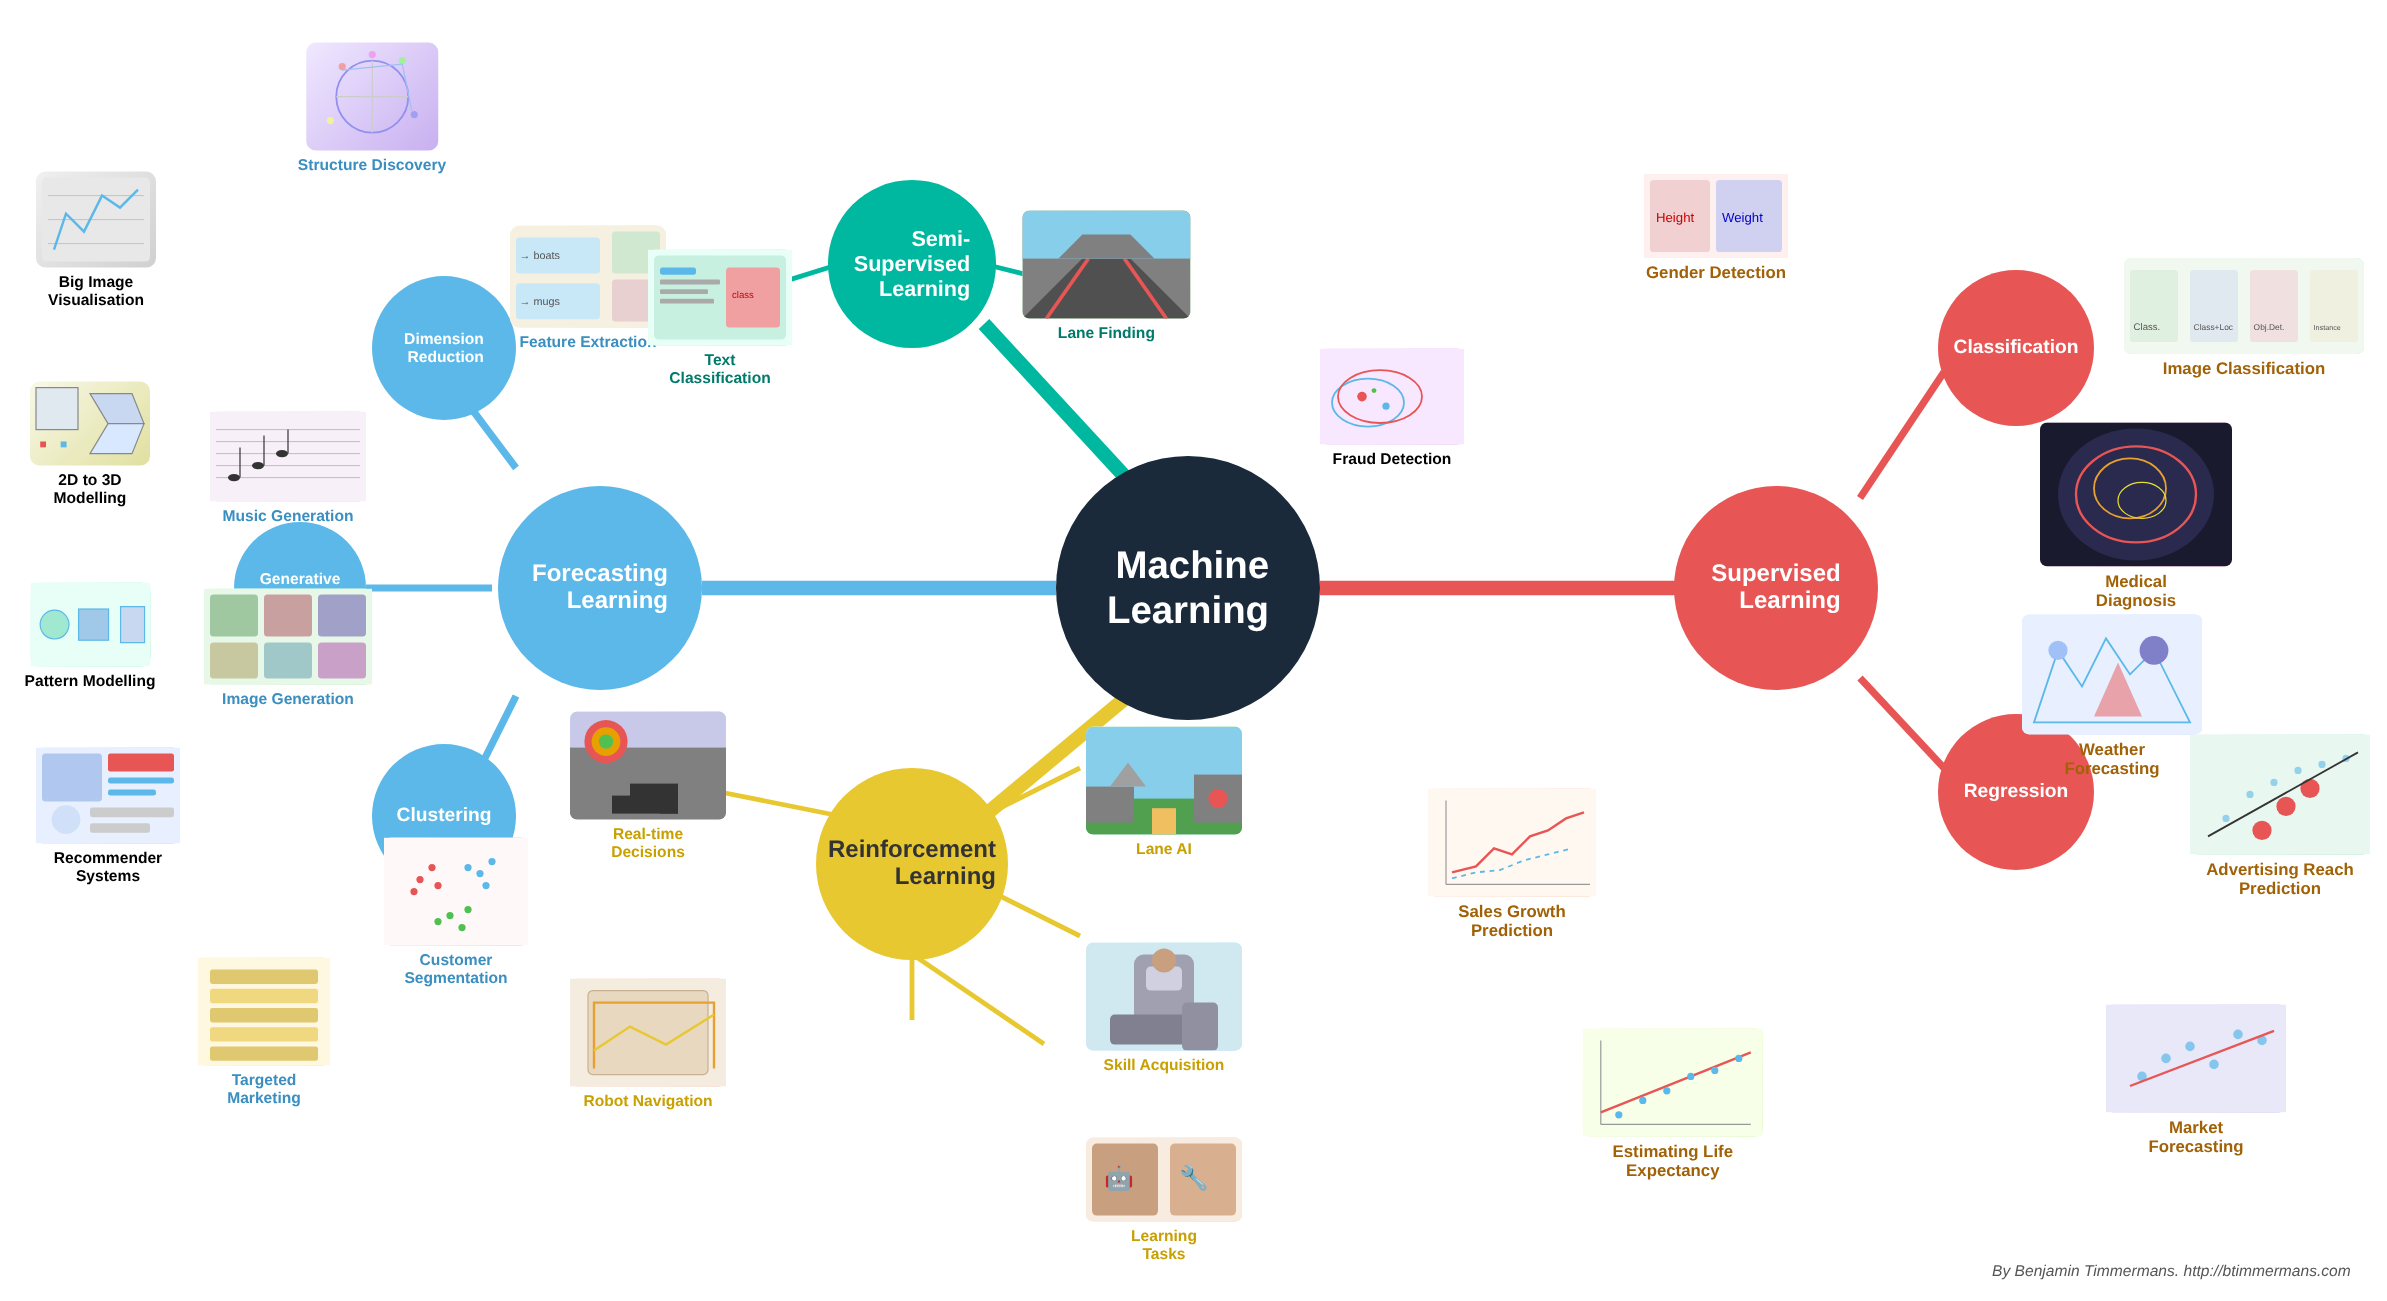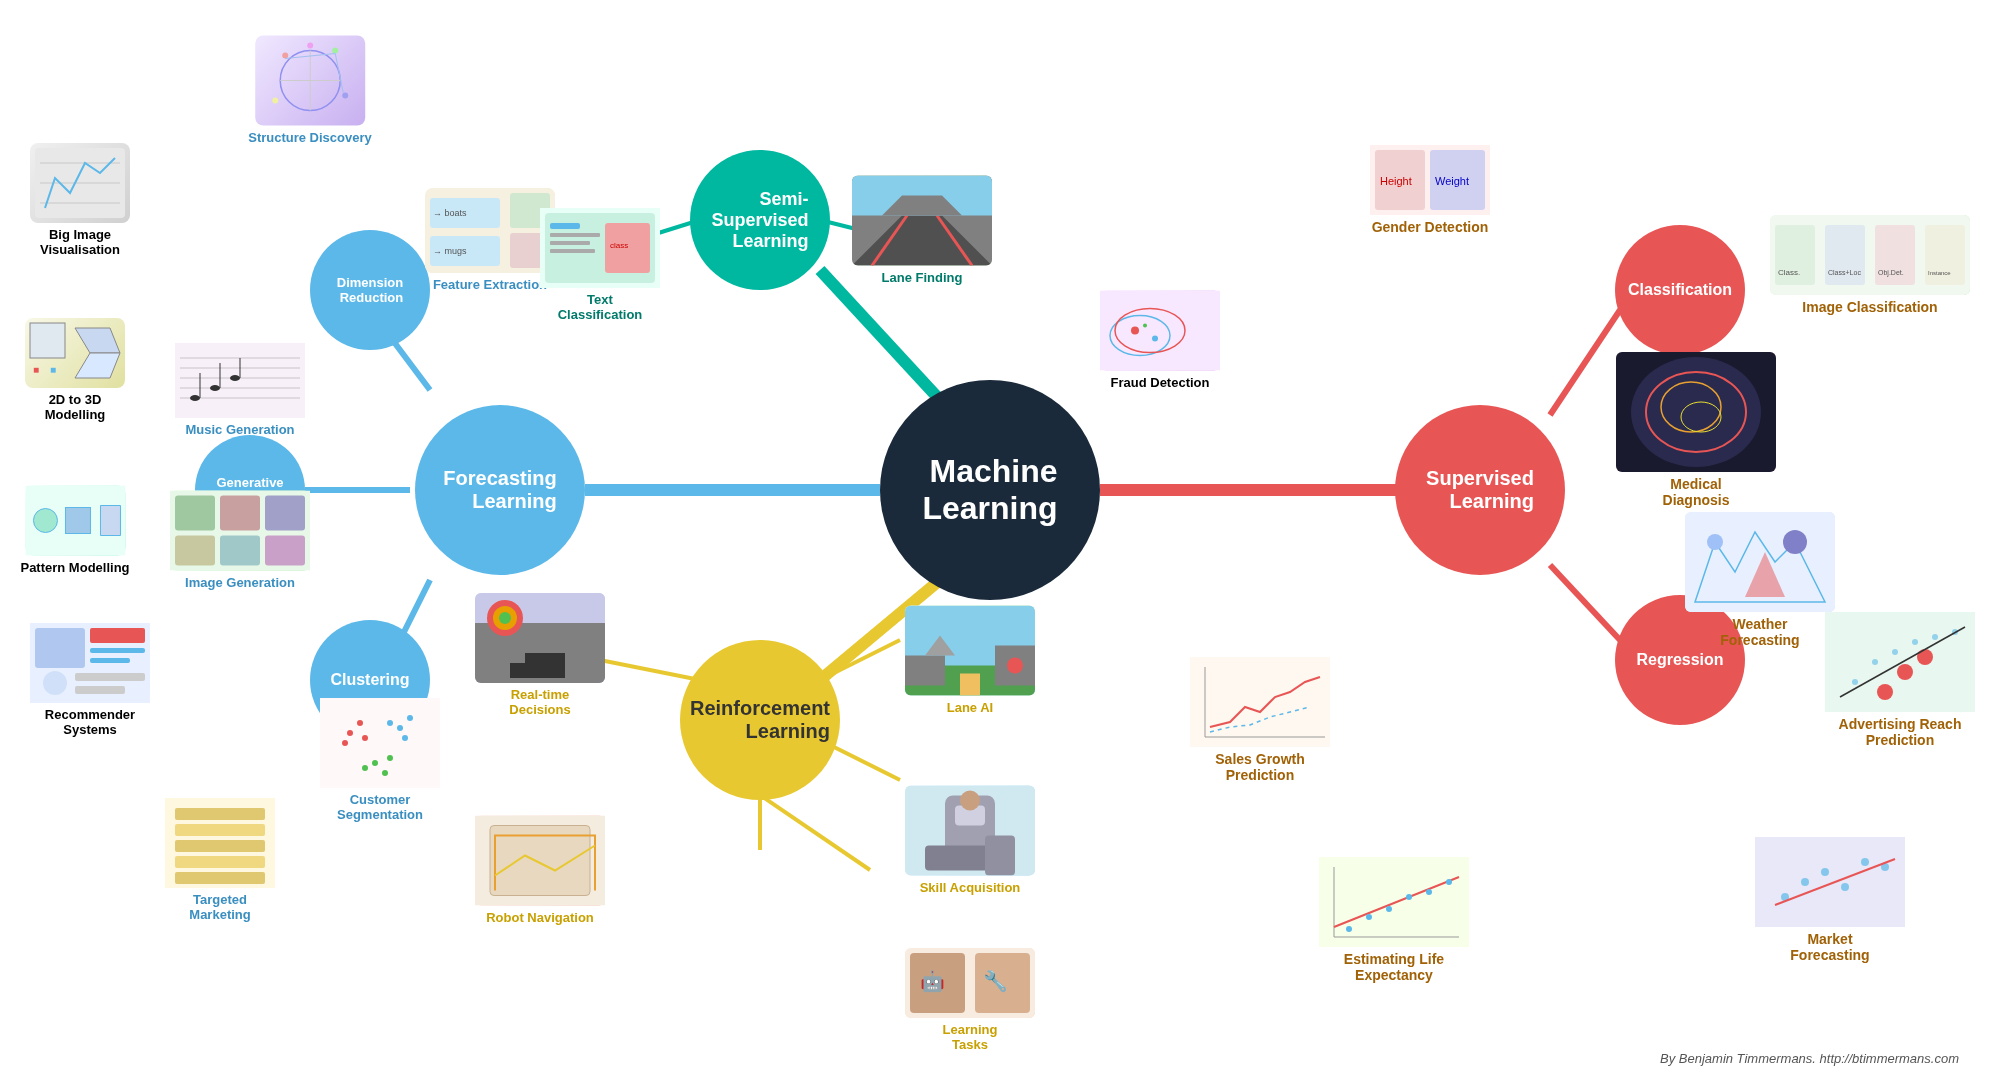--- a/index.html
+++ b/index.html
@@ -541,21 +541,21 @@
           <text x="58" y="60" font-size="7" fill="#555">Class+Loc</text>
         <rect x="105" y="10" width="40" height="60" rx="3" fill="#f0e0e0"></rect>
           <text x="108" y="60" font-size="7" fill="#555">Obj.Det.</text>
         <rect x="155" y="10" width="40" height="60" rx="3" fill="#f0f0e0"></rect>
           <text x="158" y="60" font-size="6" fill="#555">Instance</text>
       </svg>
     </div>
     <div class="img-label label-red" style="font-size:14px; font-weight:bold;">Image Classification</div>
   </div>
 
-  <div class="imgbox" style="left:1696px; top:430px;">
+  <div class="imgbox" style="left:1780px; top:430px;">
     <div class="img-placeholder img-medical" style="width:160px;height:120px;border-radius:6px; overflow:hidden;">
       <svg width="160" height="120">
           <rect width="160" height="120" fill="#1a1a2e"></rect>
         <ellipse cx="80" cy="60" rx="65" ry="55" fill="#2a2a4e"></ellipse>
         <ellipse cx="80" cy="60" rx="50" ry="40" fill="none" stroke="#e85555" stroke-width="2"></ellipse>
         <ellipse cx="75" cy="55" rx="30" ry="25" fill="none" stroke="#e8a030" stroke-width="1.5"></ellipse>
         <ellipse cx="85" cy="65" rx="20" ry="15" fill="none" stroke="#e8e030" stroke-width="1"></ellipse>
       </svg>
     </div>
     <div class="img-label label-red" style="white-space:pre-line; font-size:14px; font-weight:bold;">Medical

